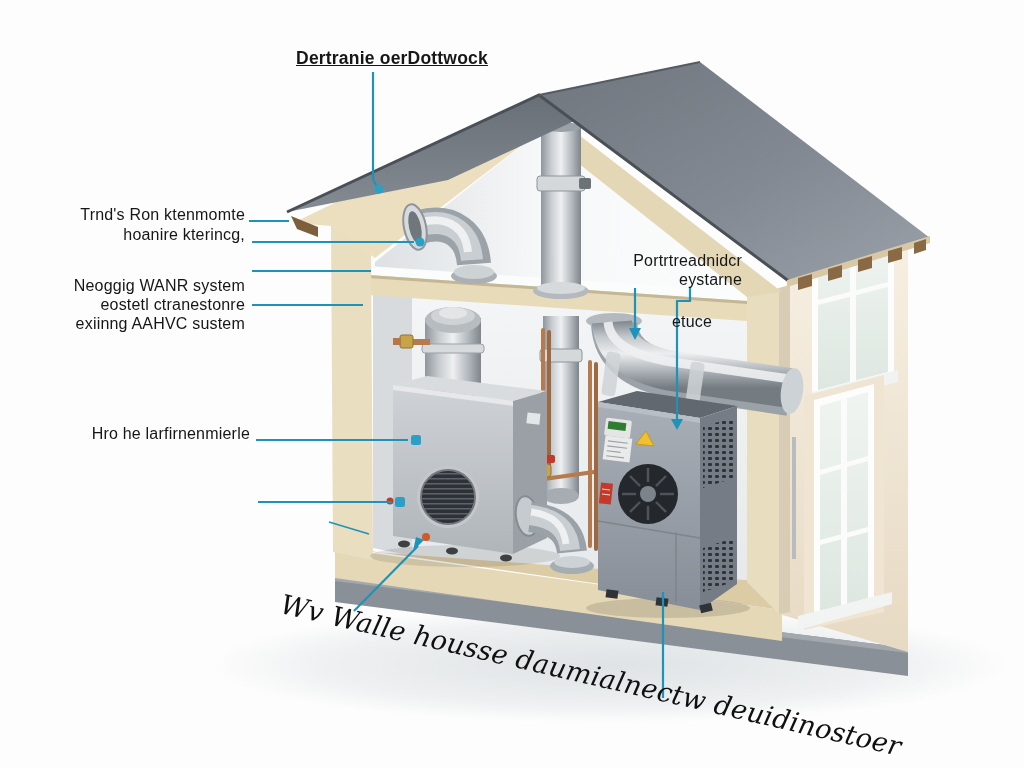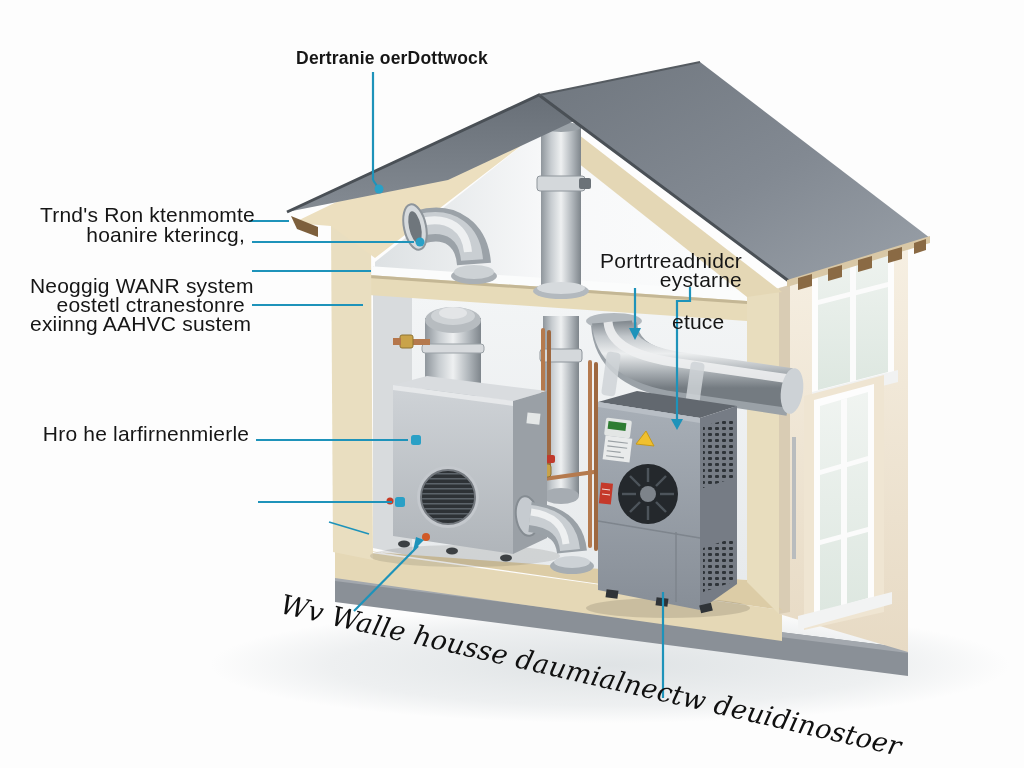--- a/index.html
+++ b/index.html
@@ -1,26 +1,26 @@
 <!DOCTYPE html>
 <html><head>
 <meta charset="utf-8">
 <style>
   html,body{margin:0;padding:0;background:#ffffff;}
   #stage{position:relative;width:1024px;height:768px;background:#fdfdfd;overflow:hidden;
          font-family:"Liberation Sans",sans-serif;}
   #art{position:absolute;left:0;top:0;}
-  .lbl{position:absolute;color:#161616;font-size:21px;line-height:20px;font-weight:500;
+  .lbl{position:absolute;color:#161616;font-size:16px;line-height:20px;font-weight:500;
        letter-spacing:.2px;white-space:nowrap;}
   .lbl.r{text-align:right;}
   .lbl.c{text-align:center;white-space:normal;}
-  #label-top{left:272px;top:48px;width:240px;text-align:center;font-size:17.5px;font-weight:600;}
+  #label-top{left:272px;top:48px;width:240px;text-align:center;font-size:17.5px;font-weight:600;text-decoration:underline;}
   #label-left1{left:40px;top:205px;width:205px;}
   #label-left2{left:30px;top:276px;width:215px;line-height:19px;}
-  #label-left3{left:42px;top:423px;width:208px;line-height:21px;}
+  #label-left3{left:42px;top:423px;width:208px;line-height:21px;text-align:right;}
   #label-left4{left:52px;top:488px;width:190px;line-height:19px;}
   #label-right{left:560px;top:251px;width:182px;line-height:19px;}
   #label-right-sub{left:672px;top:296px;margin-top:16px;}
   #label-bottom{left:281px;top:594px;width:560px;font-family:"DejaVu Serif",serif;
                 font-style:italic;font-size:27px;color:#101010;
                 transform:rotate(13deg);transform-origin:0 50%;}
 </style>
 </head>
 <body>
 

